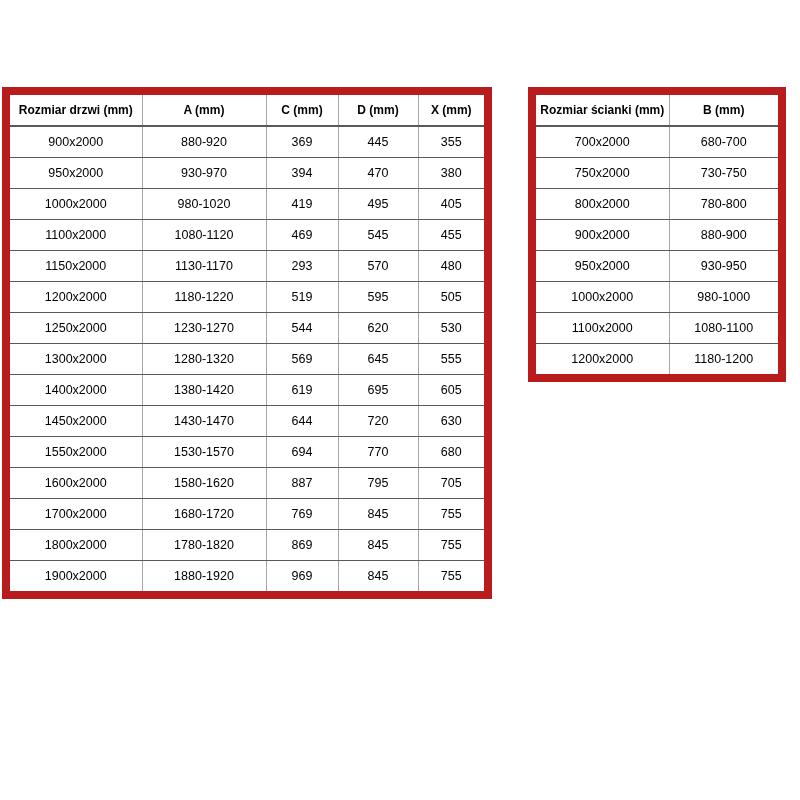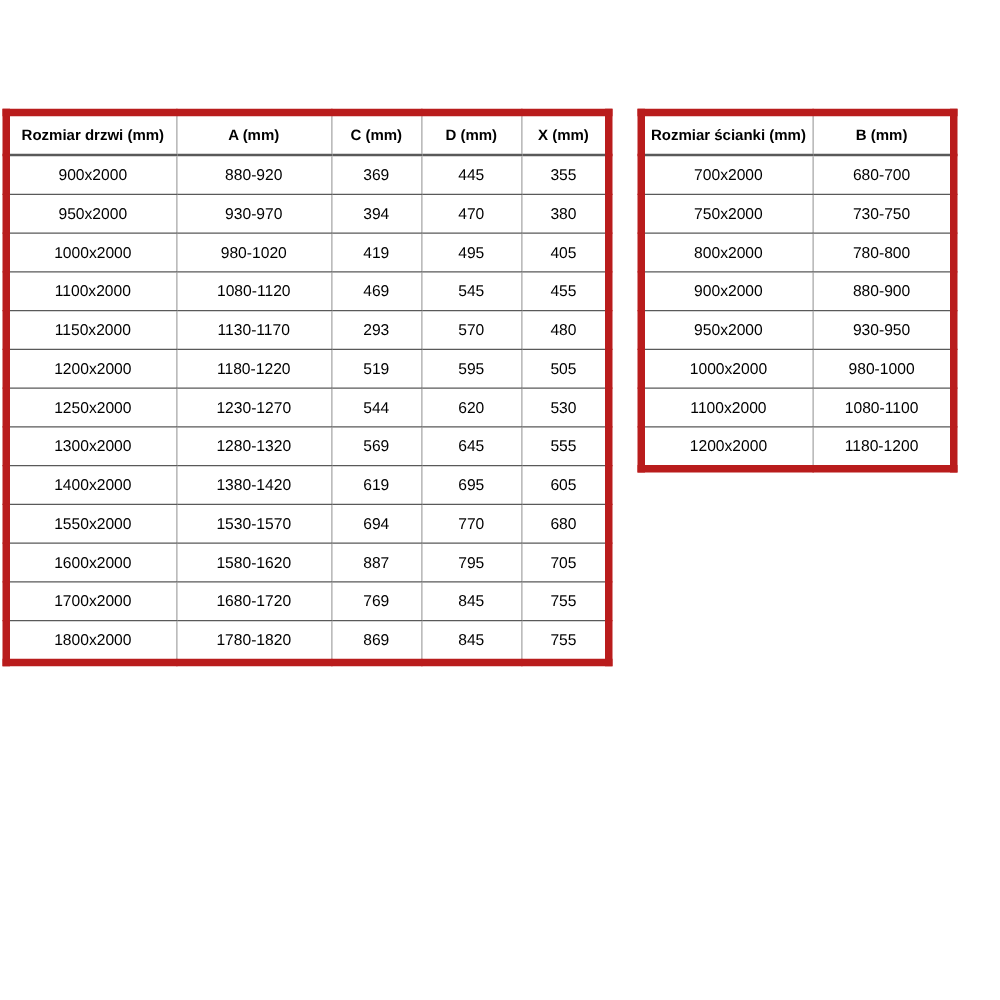--- a/index.html
+++ b/index.html
@@ -12,21 +12,21 @@
     height: 800px;
     position: relative;
     font-family: "Liberation Sans", sans-serif;
     color: #000000;
   }
   table.spec {
     position: absolute;
     border-collapse: collapse;
     table-layout: fixed;
     background: #ffffff;
-    border: 6px solid #b91c1c;
+    border: 8px solid #b91c1c;
   }
   .spec th, .spec td {
     border-top: 1px solid #595959;
     border-bottom: 1px solid #595959;
     border-left: 1px solid #a6a6a6;
     border-right: 1px solid #a6a6a6;
     height: 30px;
     text-align: center;
     vertical-align: middle;
     font-size: 12.5px;
@@ -38,21 +38,21 @@
     font-weight: bold;
     font-size: 12px;
     border-bottom: 2px solid #595959;
   }
   #door-table {
     left: 2px;
     top: 87px;
     width: 482px;
   }
   #wall-table {
-    left: 510px;
+    left: 528px;
     top: 87px;
     width: 250px;
     border-radius: 16px;
   }
 </style>
 </head>
 <body>
 
 <div>
 
@@ -131,20 +131,27 @@
           <td>555</td>
         </tr>
         <tr>
           <td>1400x2000</td>
           <td>1380-1420</td>
           <td>619</td>
           <td>695</td>
           <td>605</td>
         </tr>
         <tr>
+          <td>1450x2000</td>
+          <td>1430-1470</td>
+          <td>644</td>
+          <td>720</td>
+          <td>630</td>
+        </tr>
+        <tr>
           <td>1550x2000</td>
           <td>1530-1570</td>
           <td>694</td>
           <td>770</td>
           <td>680</td>
         </tr>
         <tr>
           <td>1600x2000</td>
           <td>1580-1620</td>
           <td>887</td>
@@ -155,20 +162,27 @@
           <td>1700x2000</td>
           <td>1680-1720</td>
           <td>769</td>
           <td>845</td>
           <td>755</td>
         </tr>
         <tr>
           <td>1800x2000</td>
           <td>1780-1820</td>
           <td>869</td>
+          <td>845</td>
+          <td>755</td>
+        </tr>
+        <tr>
+          <td>1900x2000</td>
+          <td>1880-1920</td>
+          <td>969</td>
           <td>845</td>
           <td>755</td>
         </tr>
       </tbody>
     </table>
 
   <table id="wall-table" class="spec">
     <colgroup>
       <col style="width:137px">
       <col style="width:113px">

